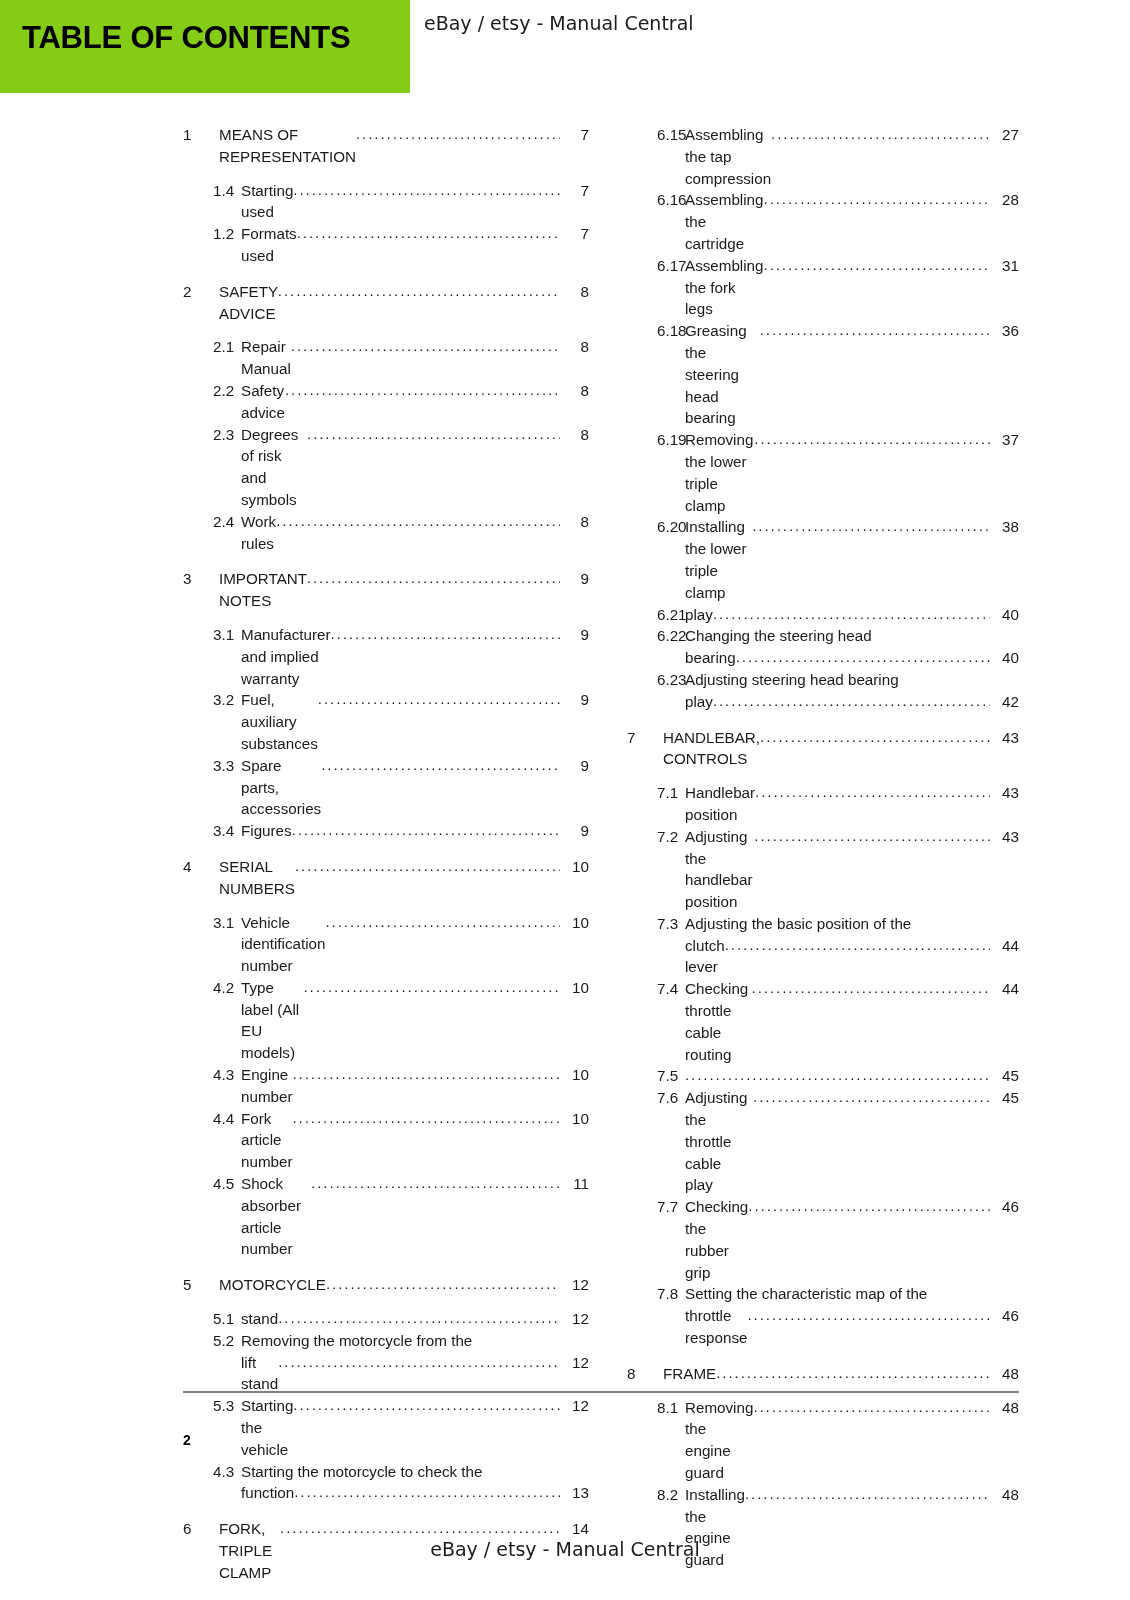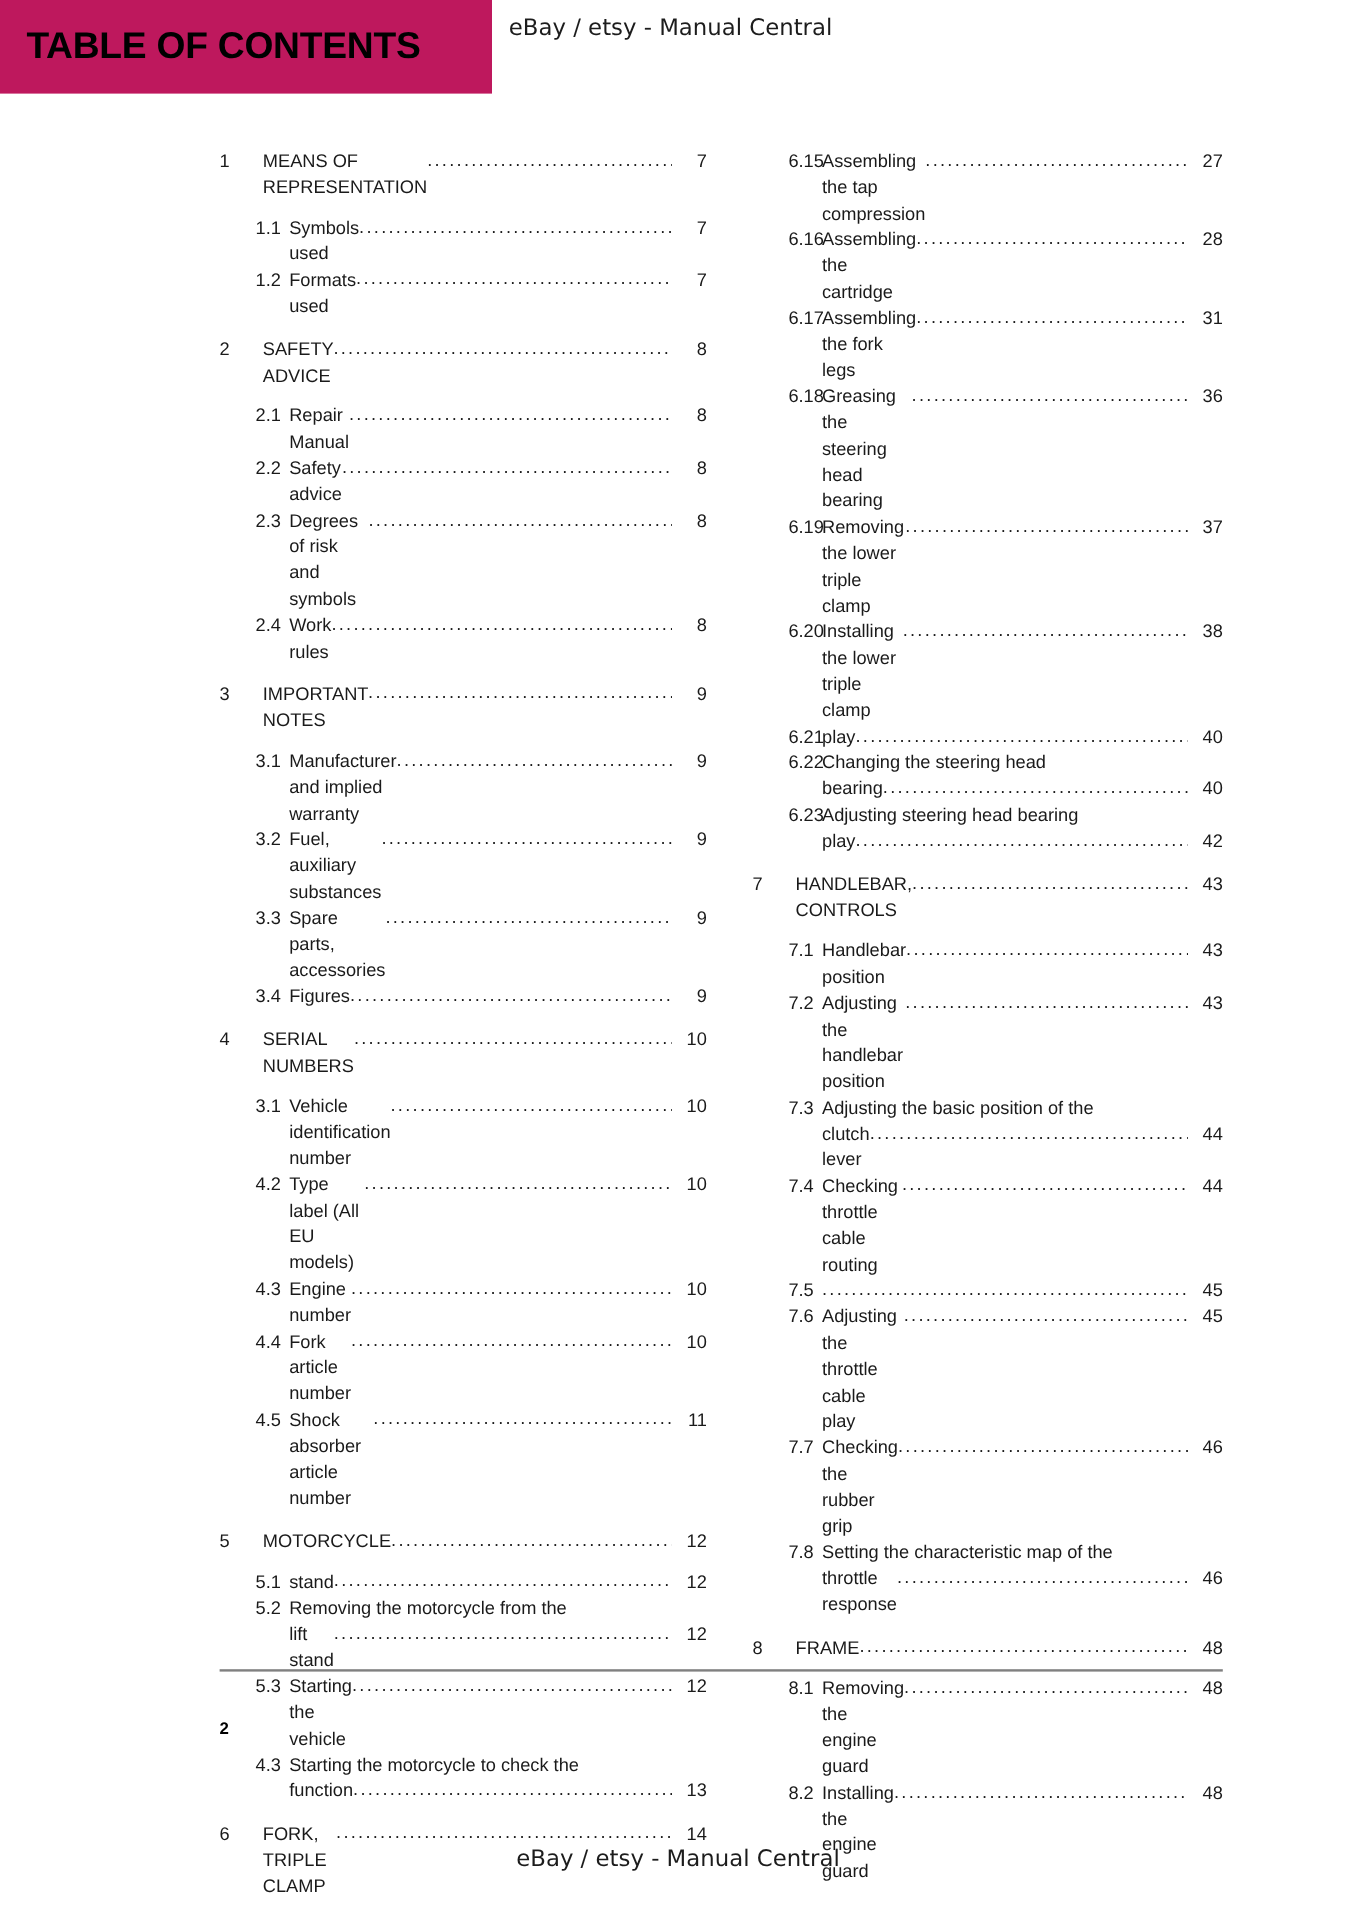--- a/index.html
+++ b/index.html
@@ -22,22 +22,22 @@
     top: 0;
     left: 0;
     width: 1130px;
     height: 80px;
   }
   #toc-band {
     position: absolute;
     left: 0;
     top: 0;
     width: 410px;
-    height: 78px;
-    background: #be185d;
+    height: 93px;
+    background: #84cc16;
   }
   #toc-title {
     position: absolute;
     left: 22px;
     top: 20px;
     font-size: 31px;
     font-weight: bold;
     letter-spacing: -0.2px;
     color: #000000;
     white-space: nowrap;
@@ -171,24 +171,24 @@
         <span class="num">1</span>
         <div class="label-wrap">
           <div class="titleline">
             <span class="title-text">MEANS OF REPRESENTATION</span>
             <span class="dots">........................................................................................................................</span>
             <span class="page">7</span>
           </div>
         </div>
       </div>
       <div class="entry level2">
-        <span class="num">1.1</span>
-        <div class="label-wrap">
-          <div class="titleline">
-            <span class="title-text">Symbols used</span>
+        <span class="num">1.4</span>
+        <div class="label-wrap">
+          <div class="titleline">
+            <span class="title-text">Starting used</span>
             <span class="dots">........................................................................................................................</span>
             <span class="page">7</span>
           </div>
         </div>
       </div>
       <div class="entry level2">
         <span class="num">1.2</span>
         <div class="label-wrap">
           <div class="titleline">
             <span class="title-text">Formats used</span>

